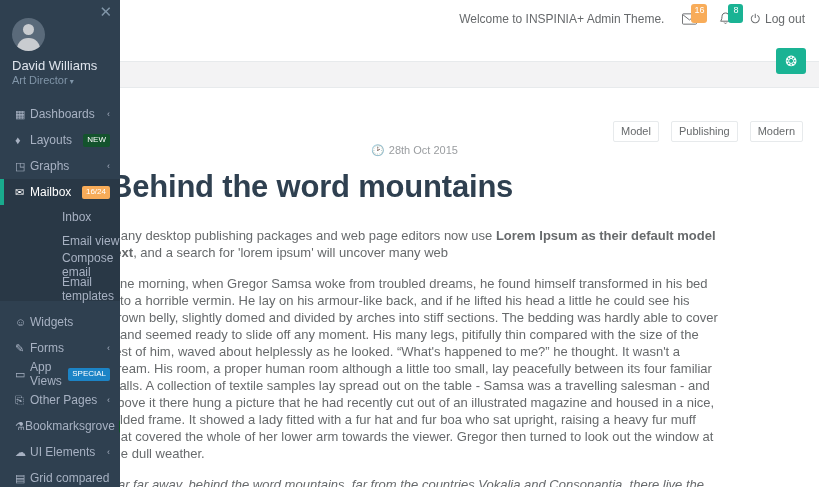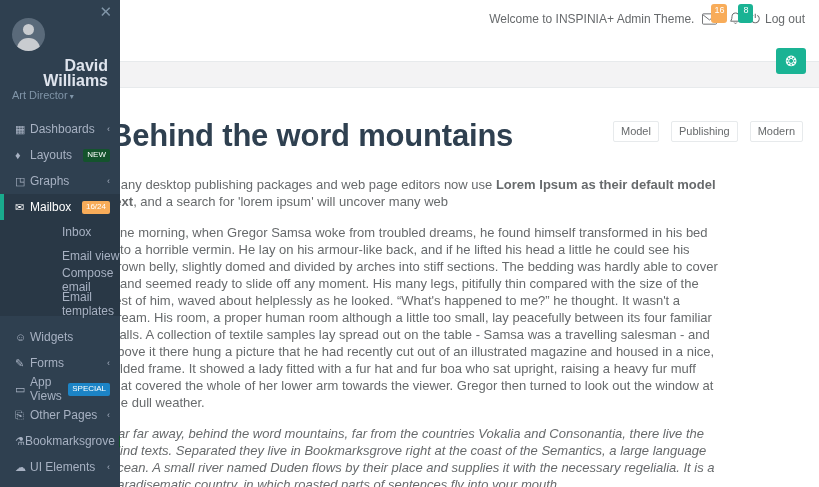--- a/index.html
+++ b/index.html
@@ -21,21 +21,21 @@
     width: 819px; height: 62px;
     background: #ffffff;
     border-bottom: 1px solid #e7eaec;
   }
   .navbar-right {
     position: absolute;
     right: 14px; top: 0;
     height: 38px;
     display: flex;
     align-items: center;
-    gap: 4px;
+    gap: 14px;
     font-size: 12px;
   }
   .welcome-msg { color: #676a6c; font-size: 12px; }
   .nav-icon-wrap {
     position: relative;
     width: 22px; height: 22px;
     display: flex; align-items: center; justify-content: center;
     color: #676a6c;
   }
   .nav-badge {
@@ -156,24 +156,23 @@
   .avatar:after {
     content: "";
     position: absolute;
     left: 5px; top: 20px;
     width: 23px; height: 16px;
     border-radius: 11px 11px 0 0;
     background: #c9ccd0;
   }
   .profile-name {
     color: #dfe4ed;
-    font-size: 16px;
-    font-weight: bold;
+    font-size: 13px;
+    font-weight: normal;
     line-height: 15px;
-    text-align: right;
   }
   .profile-role {
     color: #8095a8;
     font-size: 11px;
     line-height: 15px;
   }
   .profile-role .caret { font-size: 8px; margin-left: 2px; }
 
   .nav-list { list-style: none; margin: 0; padding: 0; }
   .nav-item {
@@ -262,20 +261,23 @@
 
 <div class="content">
   <div class="article">
 
     <div class="tag-row">
       <span class="tag">Model</span>
       <span class="tag">Publishing</span>
       <span class="tag">Modern</span>
     </div>
 
+    <div class="post-date">
+      <span class="clock">🕑</span><span>28th Oct 2015</span>
+    </div>
 
     <h1 class="post-title">Behind the word mountains</h1>
 
     <div class="post-body">
       <p class="lead">Many desktop publishing packages and web page editors now use <strong>Lorem Ipsum as their default model text</strong>, and a search for 'lorem ipsum' will uncover many web</p>
       <p>One morning, when Gregor Samsa woke from troubled dreams, he found himself transformed in his bed into a horrible vermin. He lay on his armour-like back, and if he lifted his head a little he could see his brown belly, slightly domed and divided by arches into stiff sections. The bedding was hardly able to cover it and seemed ready to slide off any moment. His many legs, pitifully thin compared with the size of the rest of him, waved about helplessly as he looked. “What's happened to me?” he thought. It wasn't a dream. His room, a proper human room although a little too small, lay peacefully between its four familiar walls. A collection of textile samples lay spread out on the table - Samsa was a travelling salesman - and above it there hung a picture that he had recently cut out of an illustrated magazine and housed in a nice, gilded frame. It showed a lady fitted with a fur hat and fur boa who sat upright, raising a heavy fur muff that covered the whole of her lower arm towards the viewer. Gregor then turned to look out the window at the dull weather.</p>
       <p><em>Far far away, behind the word mountains, far from the countries Vokalia and Consonantia, there live the blind texts. Separated they live in Bookmarksgrove right at the coast of the Semantics, a large language ocean. A small river named Duden flows by their place and supplies it with the necessary regelialia. It is a paradisematic country, in which roasted parts of sentences fly into your mouth.</em></p>
 
     </div>
   </div>

